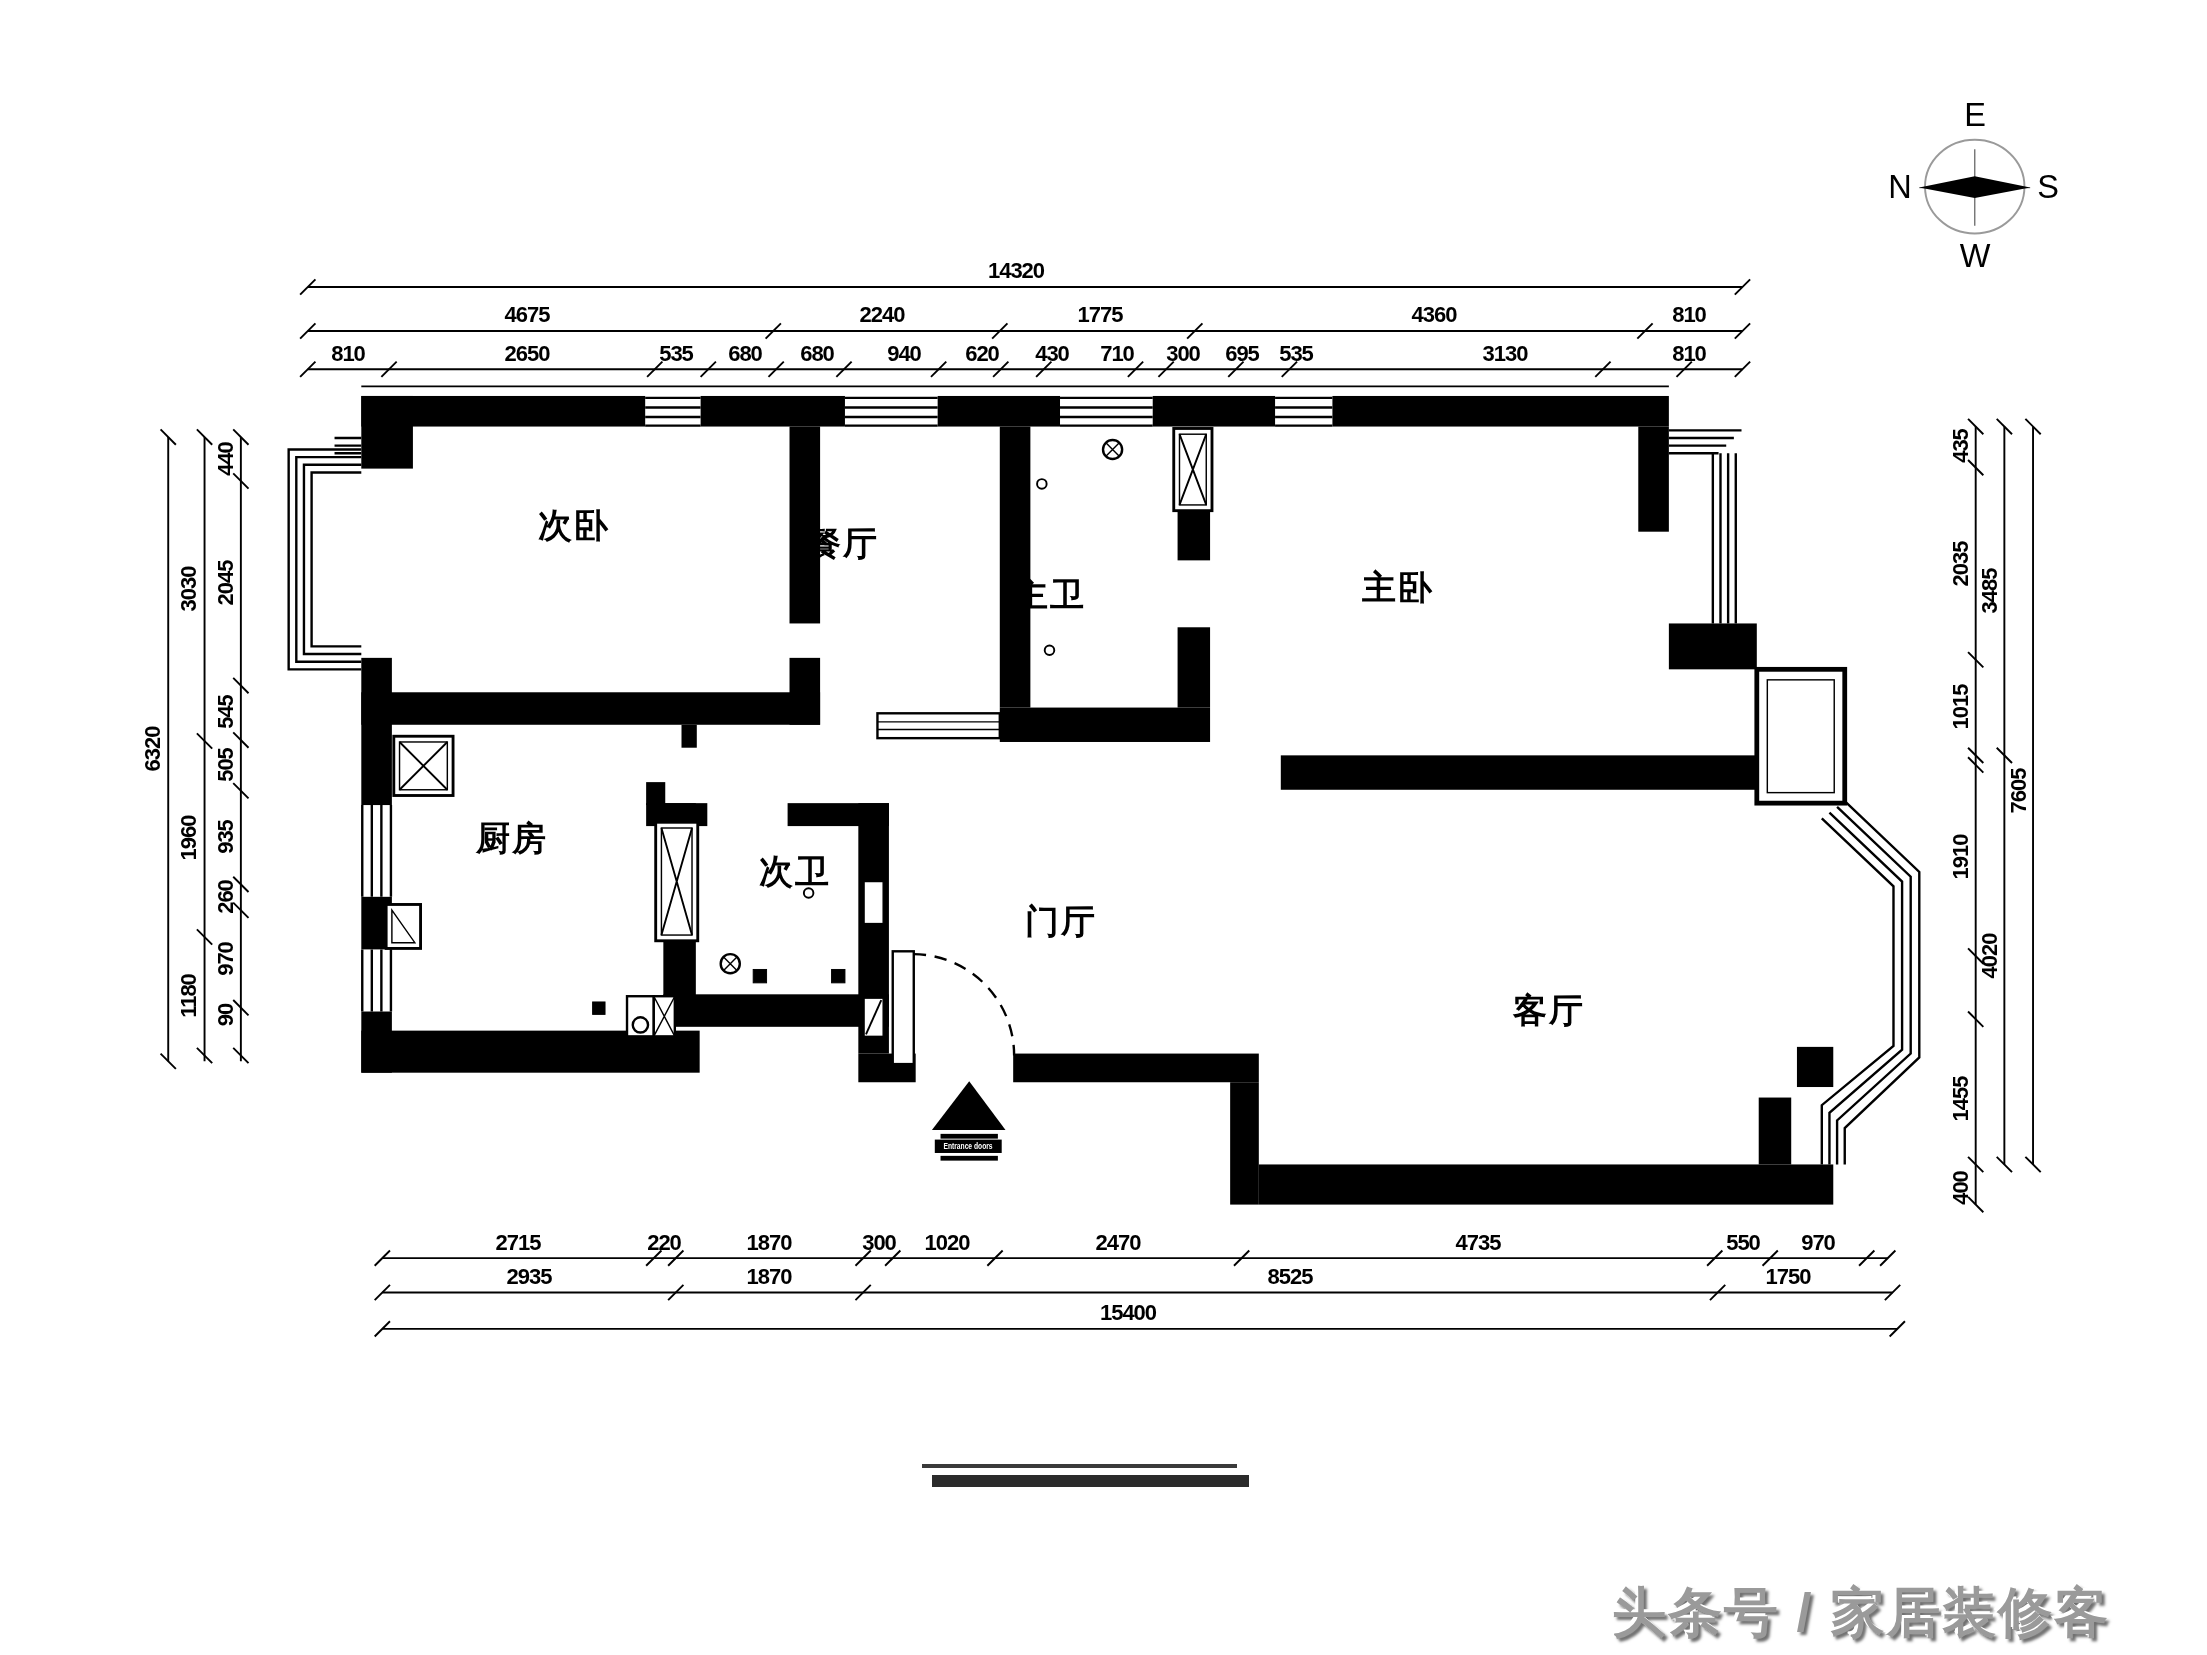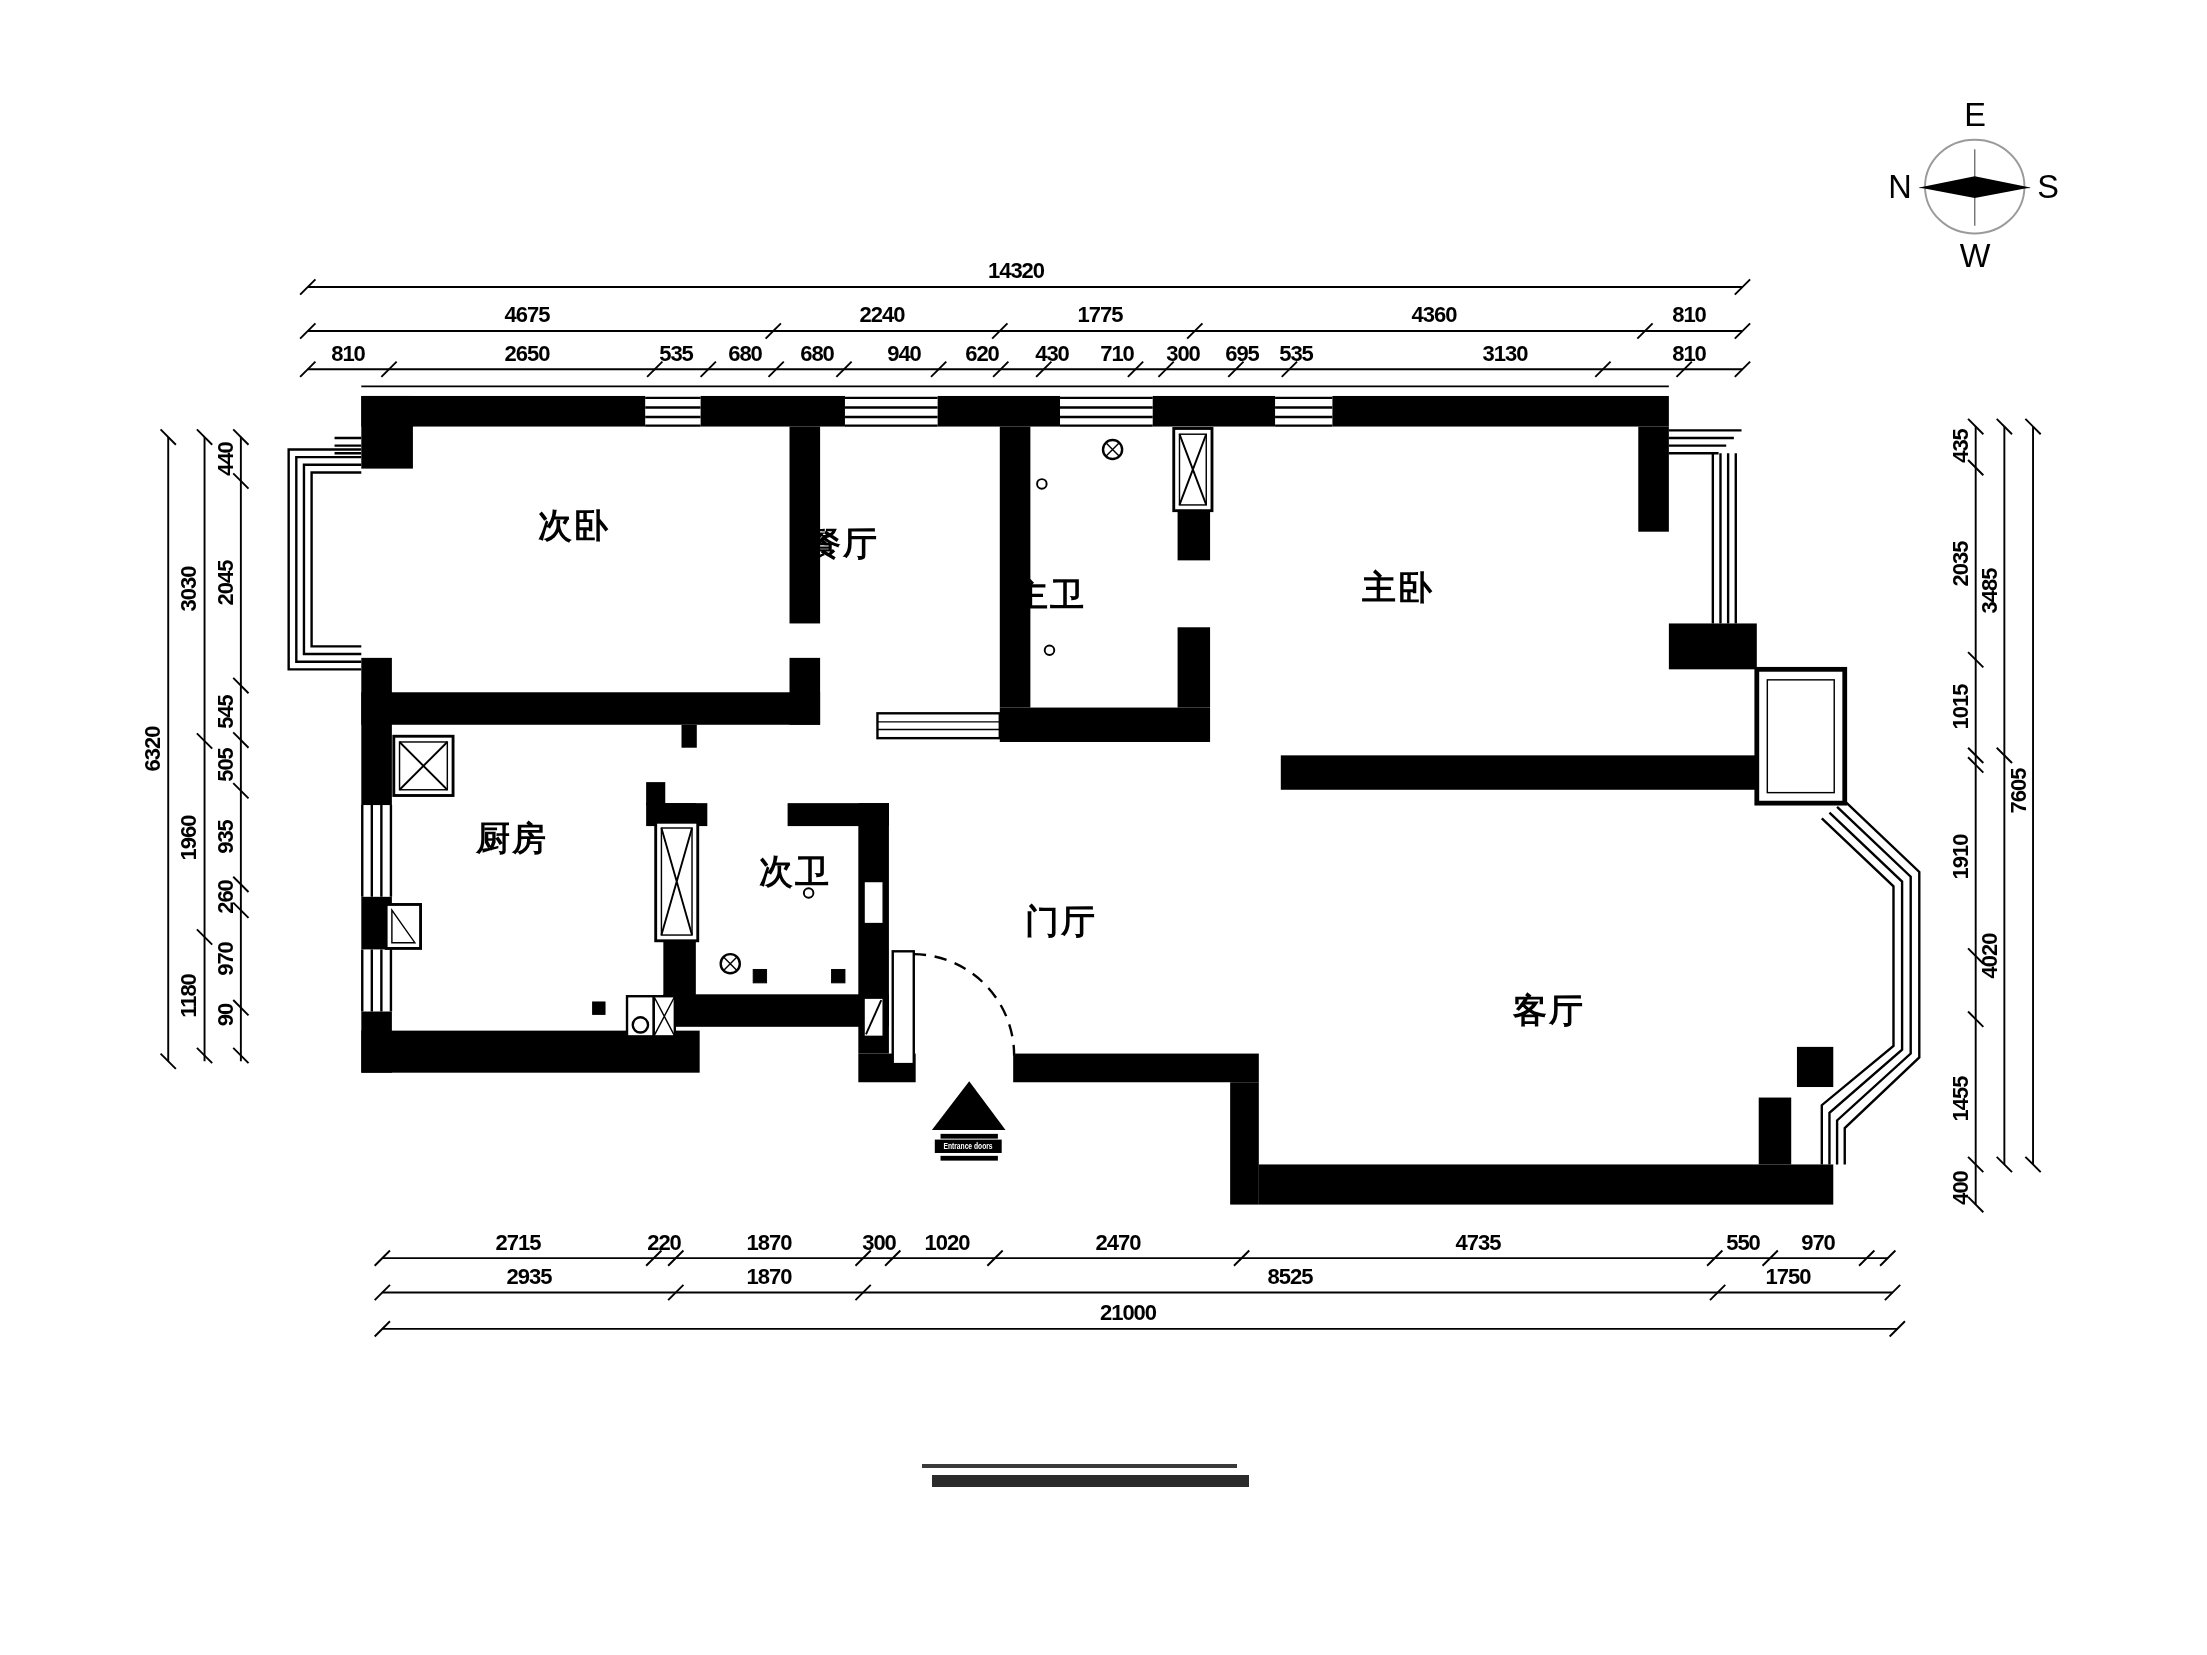--- a/index.html
+++ b/index.html
@@ -338,19 +338,20 @@
   <span class="d" style="left:879px;top:1243px">300</span>
   <span class="d" style="left:947px;top:1243px">1020</span>
   <span class="d" style="left:1118px;top:1243px">2470</span>
   <span class="d" style="left:1478px;top:1243px">4735</span>
   <span class="d" style="left:1743px;top:1243px">550</span>
   <span class="d" style="left:1818px;top:1243px">970</span>
   <span class="d" style="left:529px;top:1277px">2935</span>
   <span class="d" style="left:769px;top:1277px">1870</span>
   <span class="d" style="left:1290px;top:1277px">8525</span>
   <span class="d" style="left:1788px;top:1277px">1750</span>
-  <span class="d" style="left:1128px;top:1313px">21000</span>
+  <span class="d" style="left:1128px;top:1313px">15400</span>
 
   <div class="title-line-thin"></div>
   <div class="title-line-thick"></div>
+  <div id="watermark">头条号 / 家居装修客</div>
   <span id="entrance-label">Entrance doors</span>
 </div>
 
 
 </body></html>

